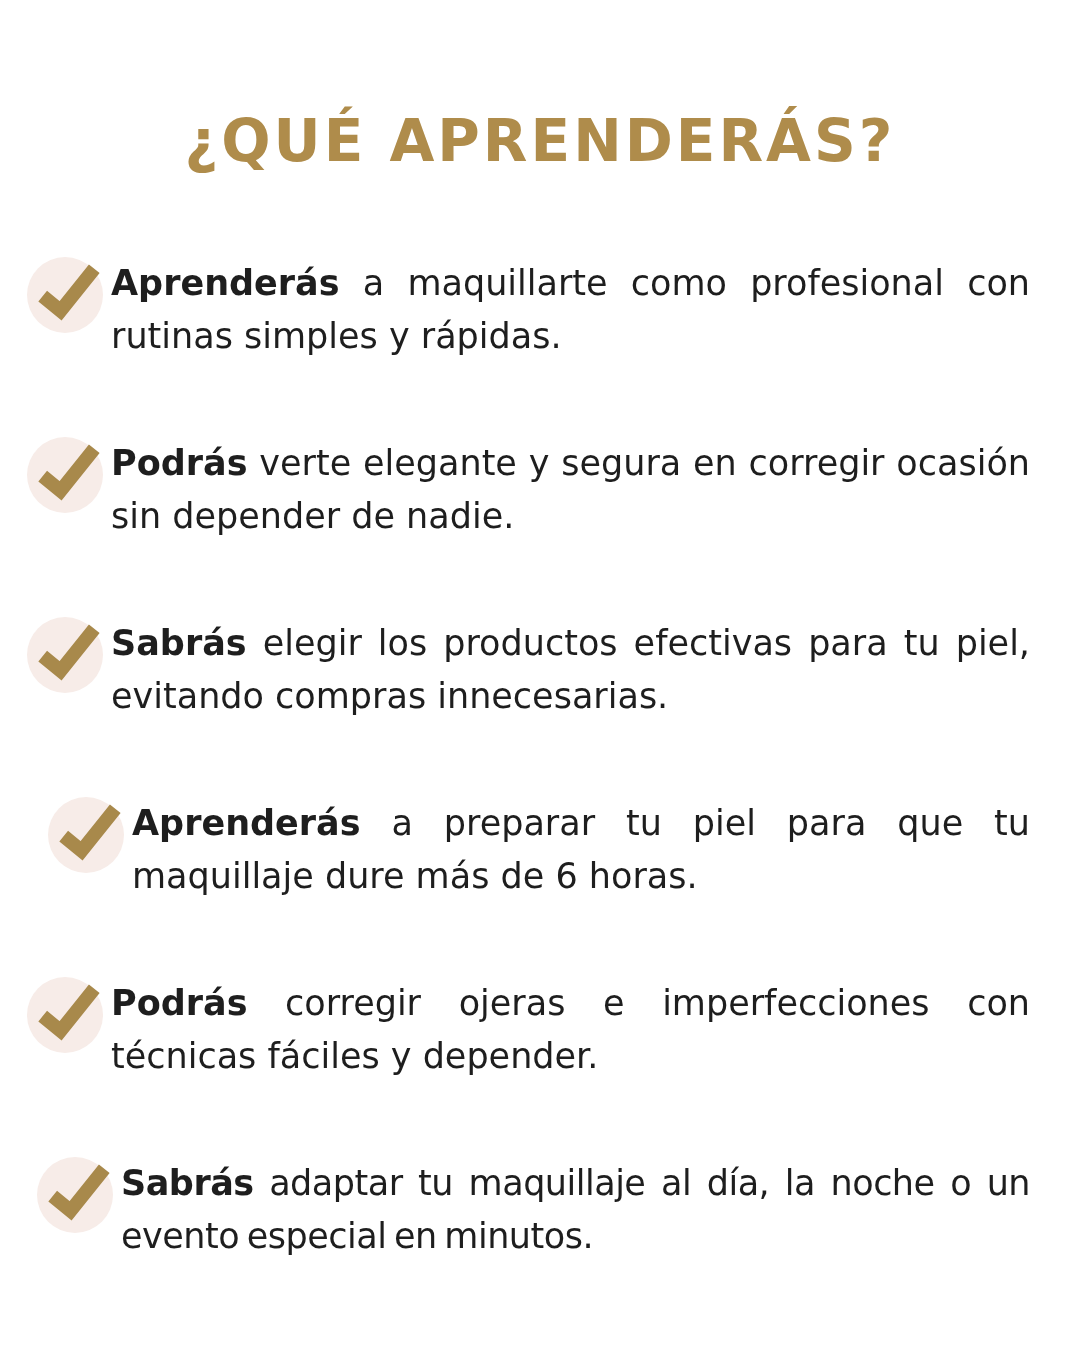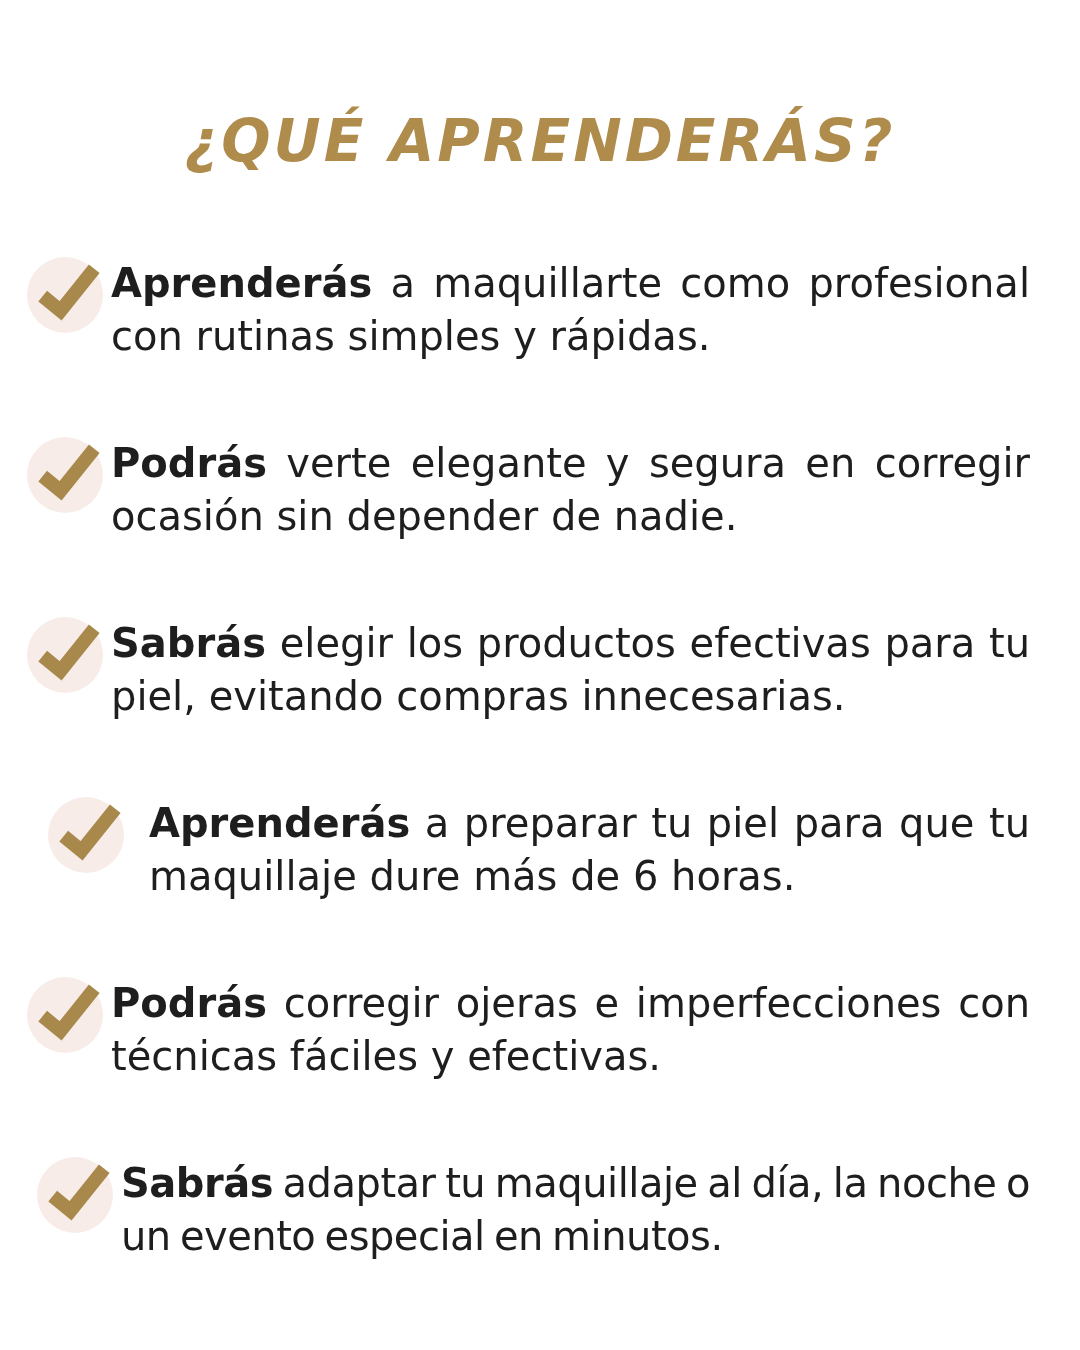--- a/index.html
+++ b/index.html
@@ -13,53 +13,52 @@
     font-family:"DejaVu Sans","Liberation Sans",sans-serif;
   }
   .title {
     margin:0;
     text-align:center;
     font-size:58px;
     font-weight:700;
     letter-spacing:3px;
     line-height:1.15;
     color:#AF8C4B;
-    font-style:italic;
   }
   .benefits {
     margin-top:82px;
     padding-left:27px;
     padding-right:50px;
   }
   .item {
     display:flex;
     align-items:flex-start;
     margin-bottom:74px;
   }
   .item:last-child { margin-bottom:4px; }
-  .item.indent-20 { padding-left:21px;gap:17px; }
+  .item.indent-20 { padding-left:21px; }
   .item.indent-10 { padding-left:10px; }
   .check-badge {
     flex:0 0 76px;
     width:76px; height:76px;
     border-radius:50%;
     background:#F7ECE8;
     position:relative;
     margin-right:8px;
   }
   .check-badge svg {
     position:absolute;
     left:2px; top:-3px;
     width:80px; height:80px;
     overflow:visible;
   }
   .item-text {
     margin:0;
     flex:1;
-    font-size:40px;
+    font-size:35px;
     line-height:53px;
     color:#1E1E1E;
     text-align:justify;
   }
   .item.indent-10 .item-text { letter-spacing:-0.5px; word-spacing:-3px; }
   .lead { font-weight:700; }
 </style>
 </head>
 <body>
 
@@ -104,21 +103,21 @@
       </div>
       <p class="item-text"><strong class="lead">Aprenderás</strong><span> a preparar tu piel para que tu maquillaje dure más de 6 horas.</span></p>
     </div>
 
     <div class="item">
       <div class="check-badge">
         <svg viewBox="0 0 76 76" aria-hidden="true">
           <polyline points="13,40 30,54 62,14" fill="none" stroke-width="13" stroke-linecap="butt" stroke-linejoin="miter" stroke="#A8894B"></polyline>
         </svg>
       </div>
-      <p class="item-text"><strong class="lead">Podrás</strong><span> corregir ojeras e imperfecciones con técnicas fáciles y efectivas.</span></p>
+      <p class="item-text"><strong class="lead">Podrás</strong><span> corregir ojeras e imperfecciones con técnicas fáciles y depender.</span></p>
     </div>
 
     <div class="item indent-10">
       <div class="check-badge">
         <svg viewBox="0 0 76 76" aria-hidden="true">
           <polyline points="13,40 30,54 62,14" fill="none" stroke-width="13" stroke-linecap="butt" stroke-linejoin="miter" stroke="#A8894B"></polyline>
         </svg>
       </div>
       <p class="item-text"><strong class="lead">Sabrás</strong><span> adaptar tu maquillaje al día, la noche o un evento especial en minutos.</span></p>
     </div>

